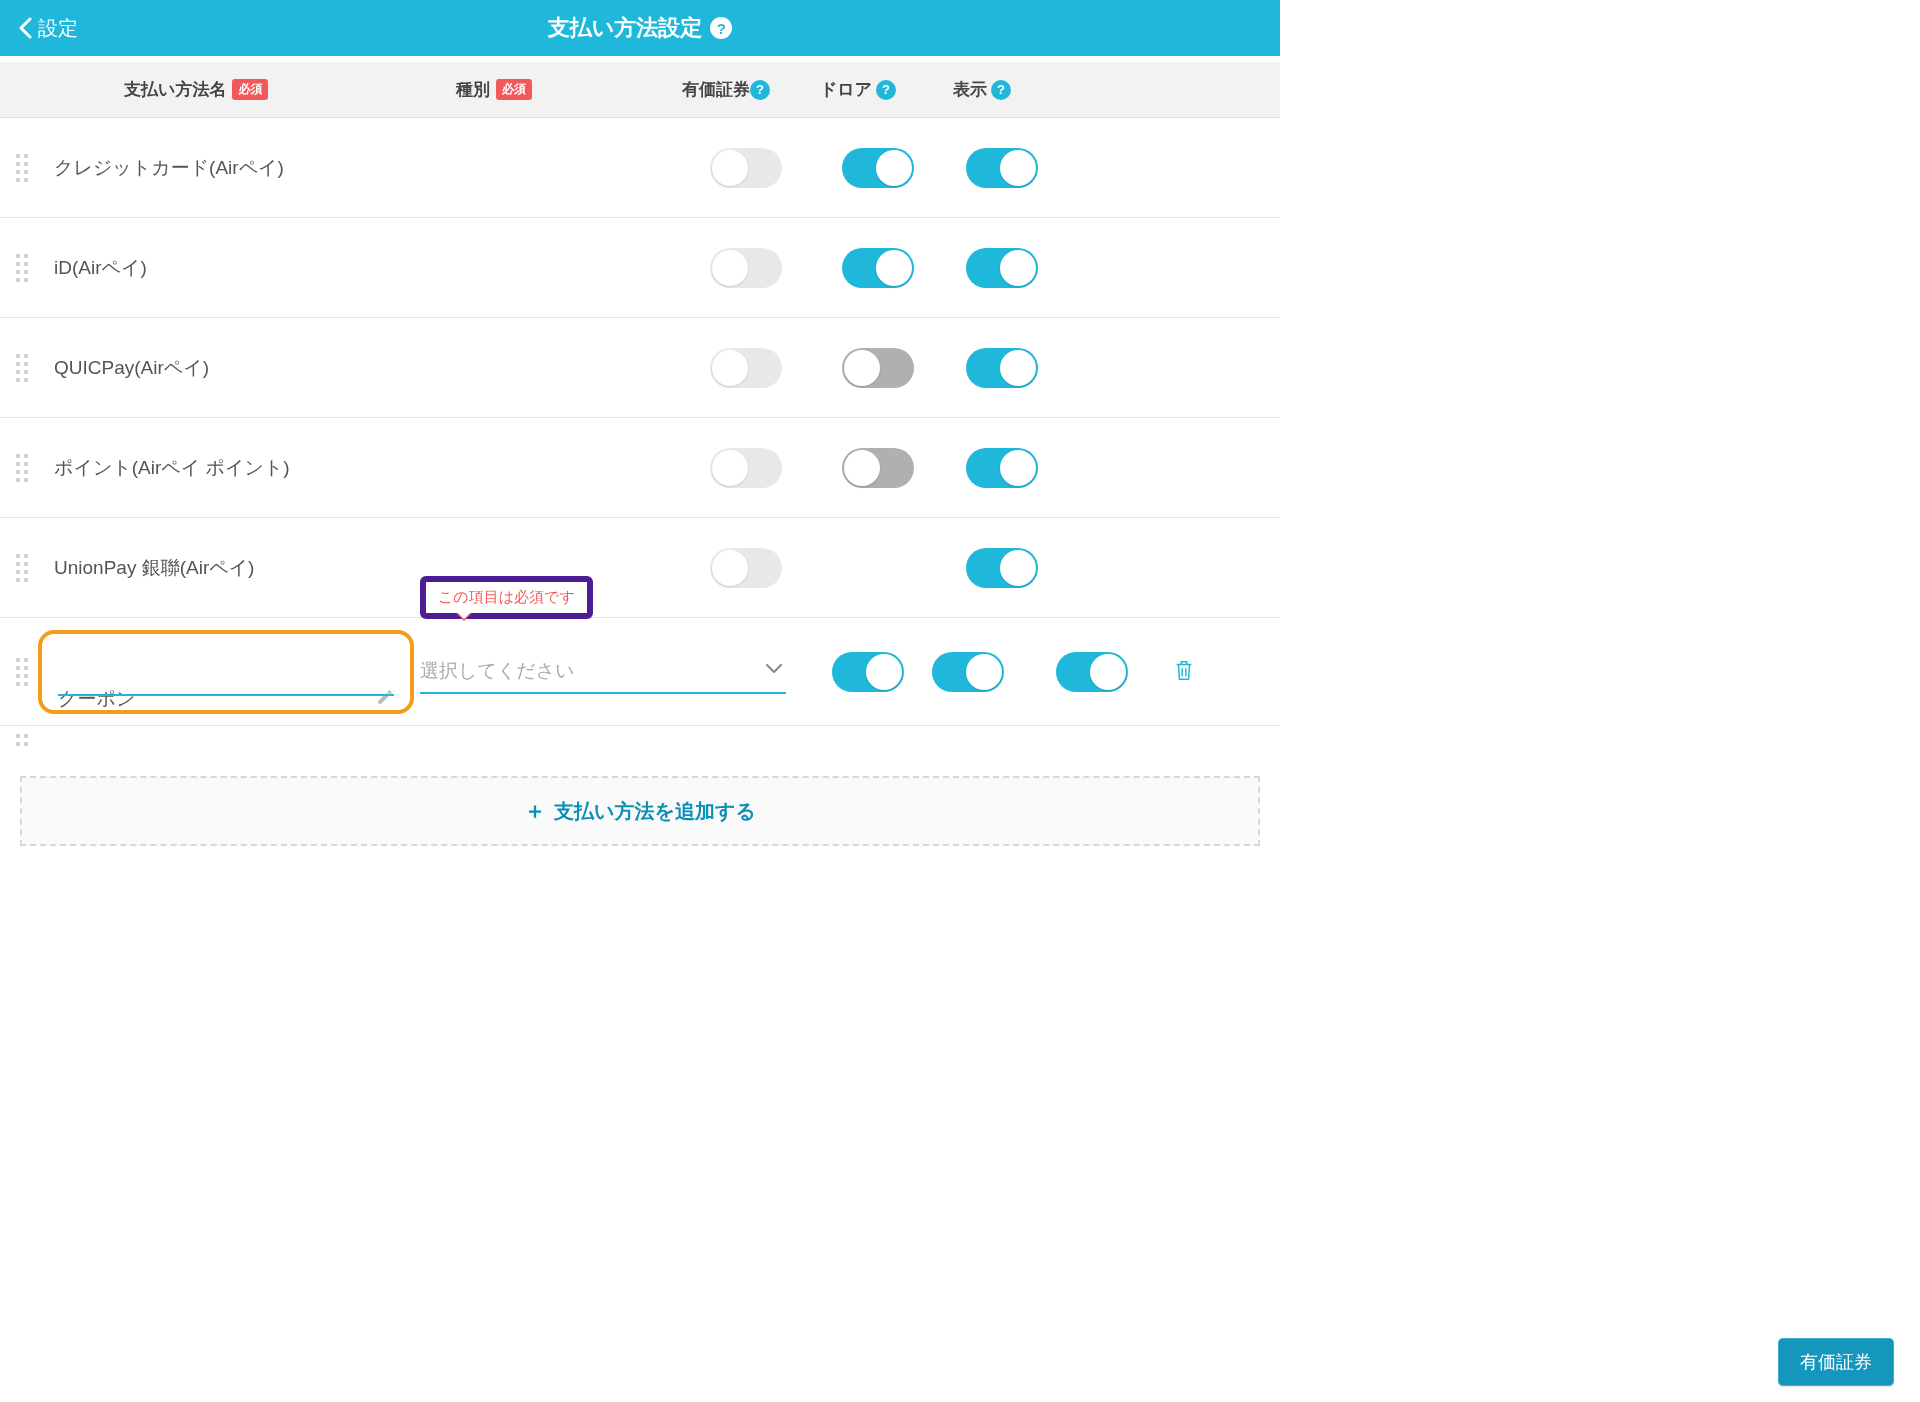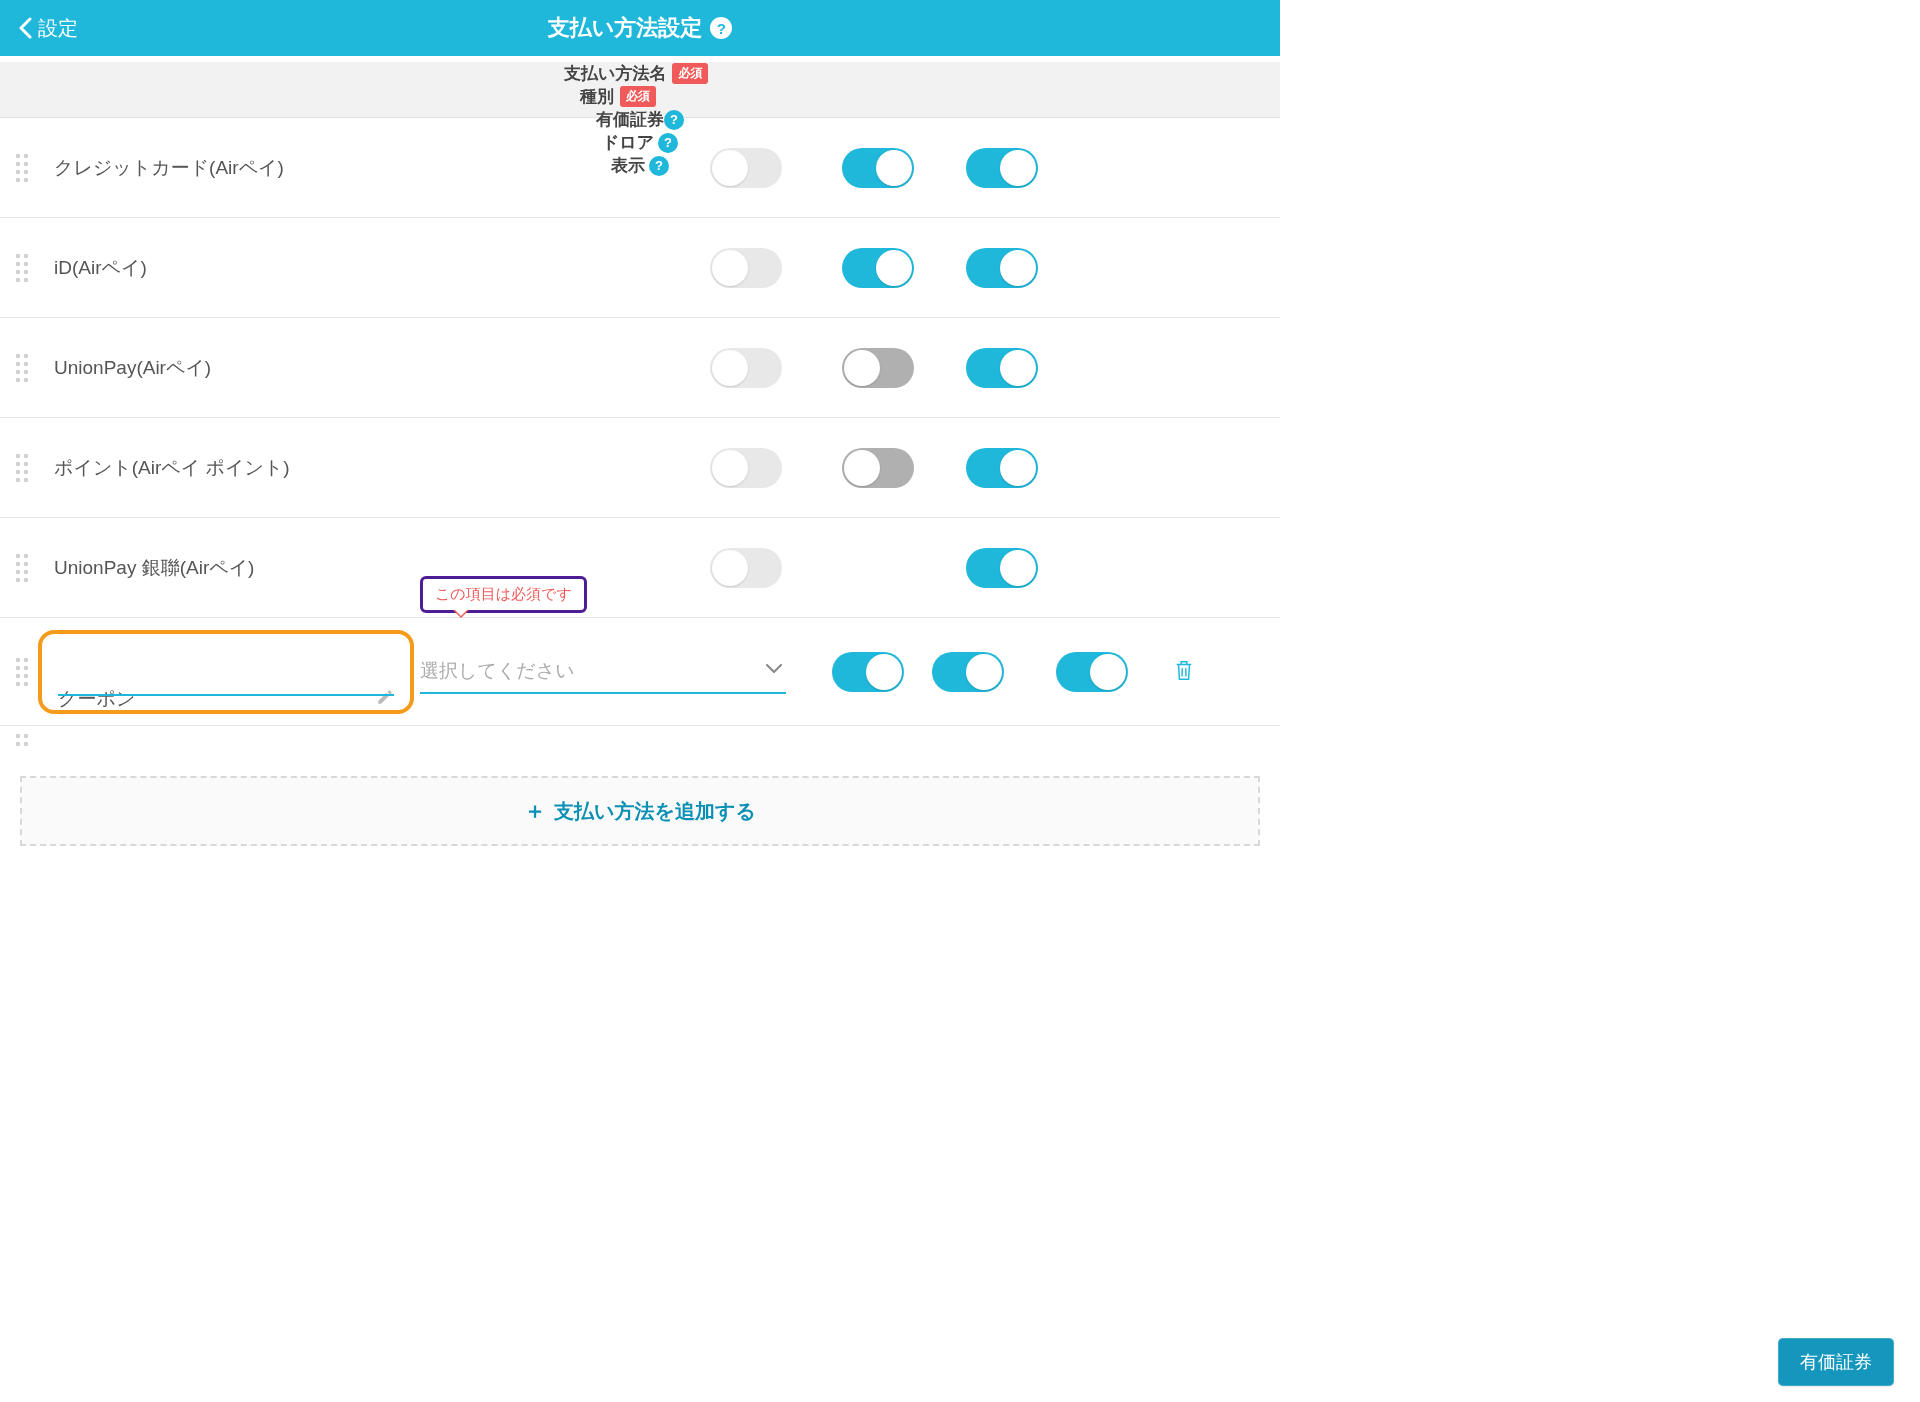--- a/index.html
+++ b/index.html
@@ -57,21 +57,20 @@
     height: 56px;
     background: #f2f2f2;
     border-bottom: 1px solid #e0e0e0;
     display: flex;
     align-items: center;
     font-size: 17px;
     font-weight: 700;
     color: #444;
     padding: 0 24px;
     margin-top: 6px;
-    flex-direction: column;
   }
   .col-name  { width: 352px; padding-left: 100px; display:flex; align-items:center; gap:6px;}
   .col-type  { width: 280px; display:flex; align-items:center; gap:6px; padding-left:80px;}
   .col-sec   { width: 140px; display:flex; align-items:center; justify-content:center;text-align:right;}
   .col-drawer{ width: 124px; display:flex; align-items:center; gap:4px; justify-content:center;}
   .col-disp  { width: 124px; display:flex; align-items:center; gap:4px; justify-content:center;}
   .col-trash { width: 60px; }
   
   .req {
     background: #f05a5a;
@@ -179,21 +178,21 @@
     position:absolute; right:4px; top:10px;
     color:#888;
   }
   .type-select .chev svg{ width:16px; height:10px; fill:#888;}
   
   .balloon {
     position:absolute;
     top:-42px;
     left: 420px;
     background:#fff;
-    border:3px solid #4c1d95;
+    border:6px solid #4c1d95;
     color:#f05a5a;
     font-size:15px;
     padding:6px 12px;
     border-radius:6px;
   }
   .balloon::after{
     content:"";
     position:absolute;
     bottom:-8px; left:30px;
     width:0;height:0;
@@ -372,21 +371,21 @@
         </span>
         <span>
           <i></i>
           <i></i>
         </span>
         <span>
           <i></i>
           <i></i>
         </span>
       </div>
-    <div class="name-cell">UnionPay(Airペイ)</div>
+    <div class="name-cell">QUICPay(Airペイ)</div>
     <div class="type-cell"></div>
     <div class="sec-cell">
         <div class="toggle off-light disabled"></div>
       </div>
     <div class="drw-cell">
         <div class="toggle off-gray"></div>
       </div>
     <div class="dsp-cell">
         <div class="toggle on"></div>
       </div>

